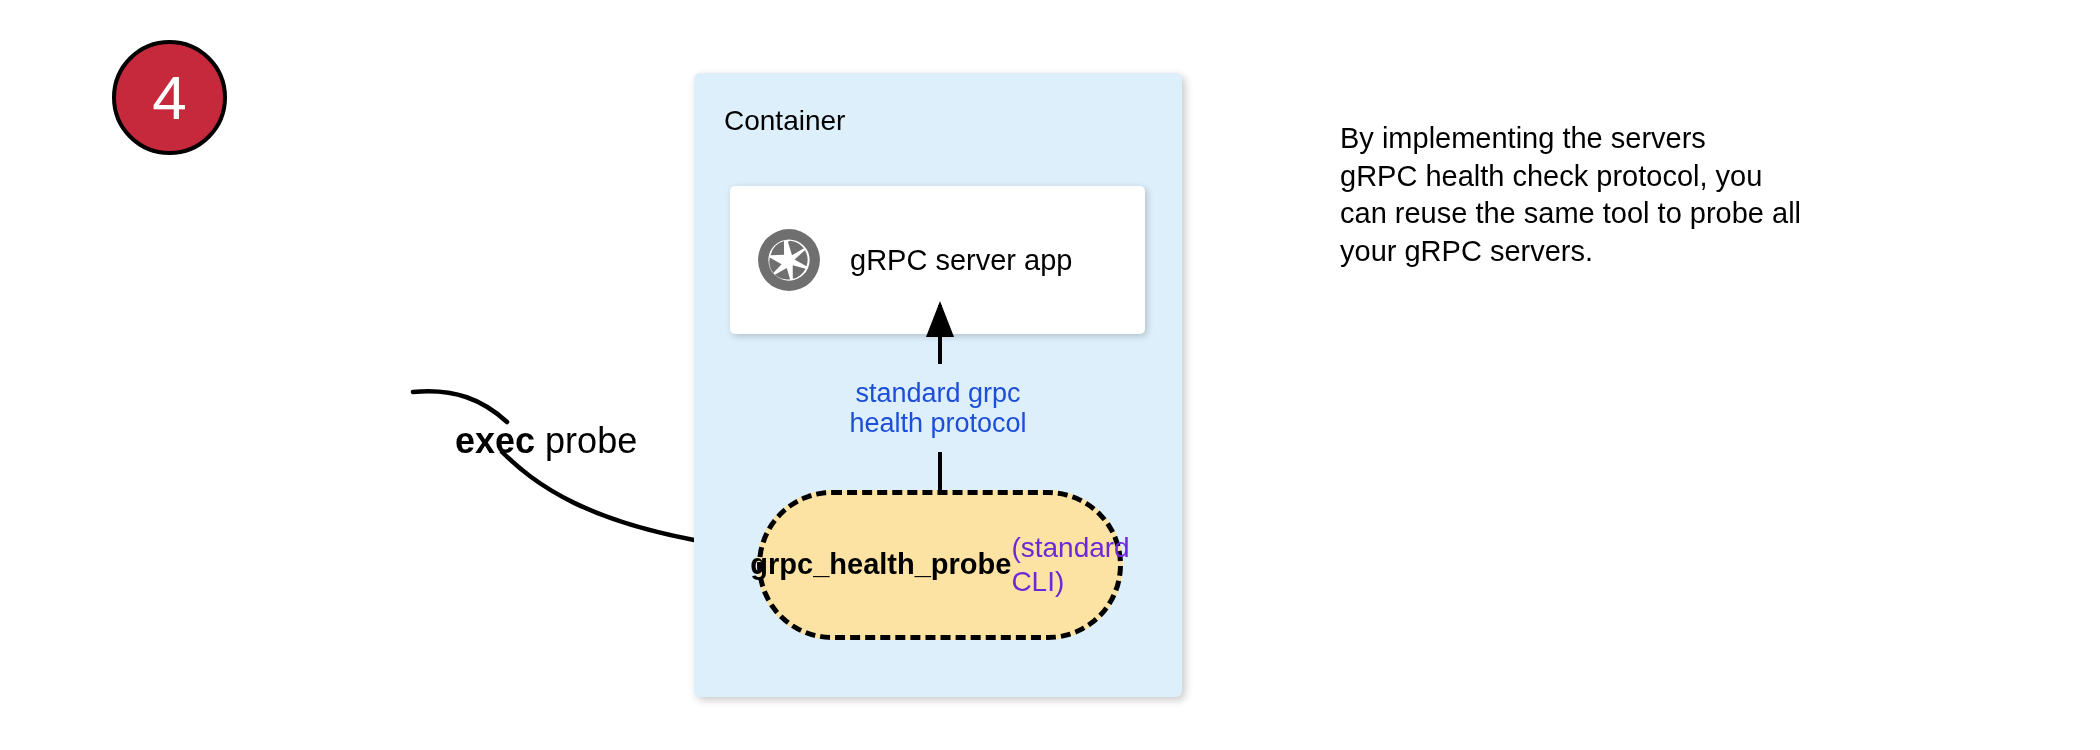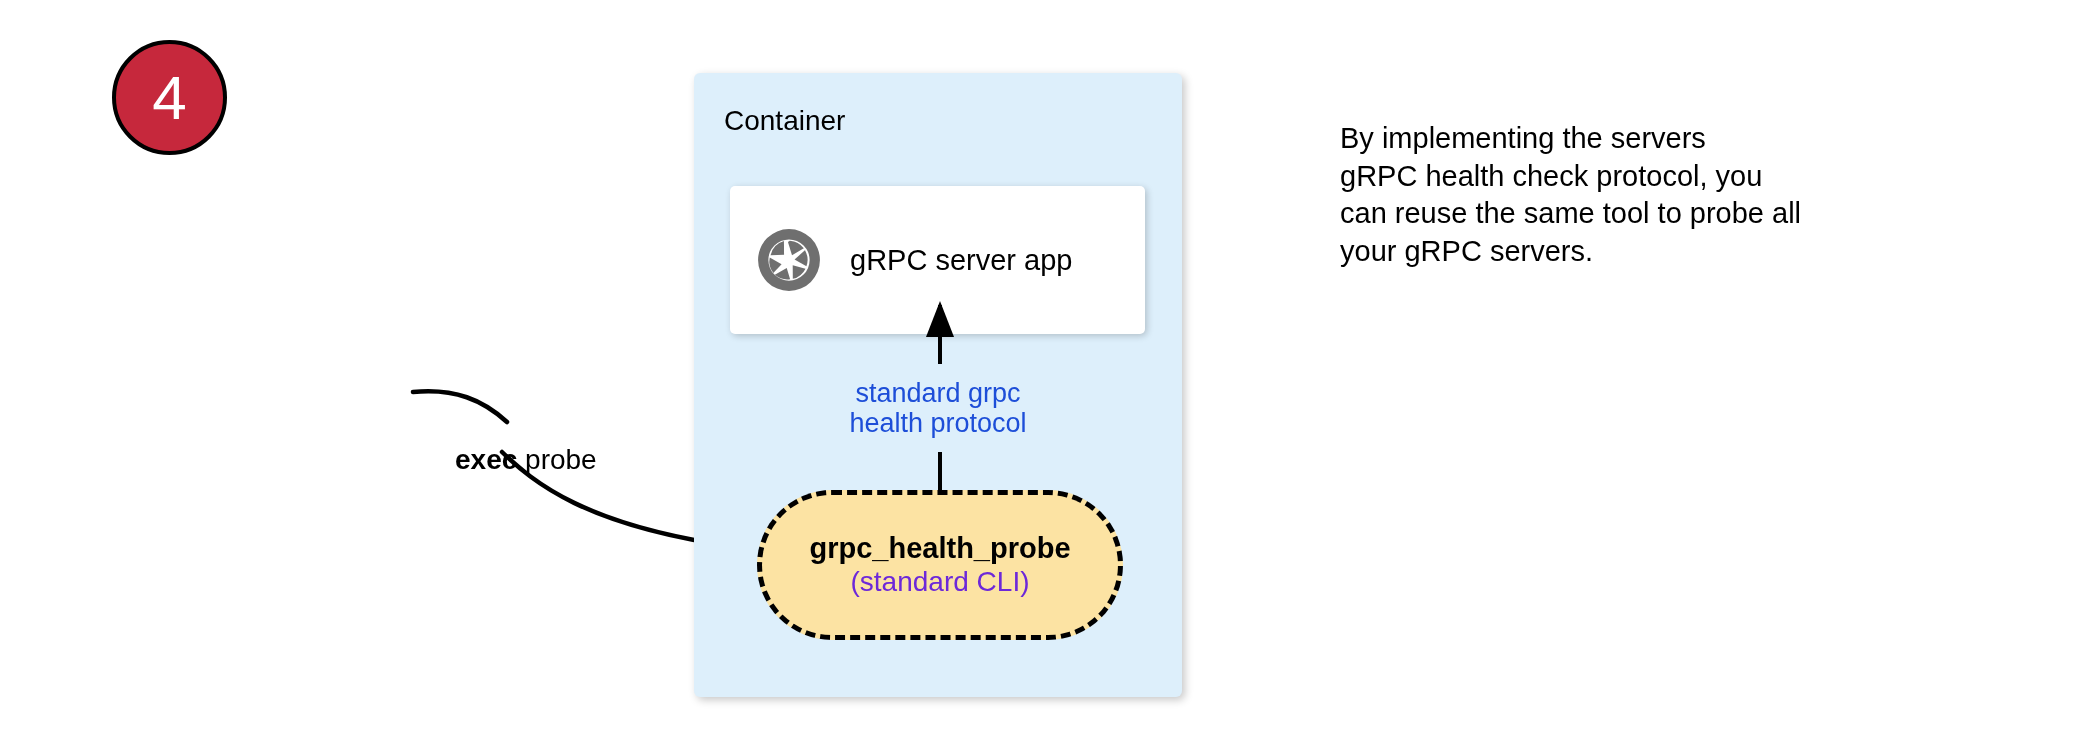--- a/index.html
+++ b/index.html
@@ -140,21 +140,21 @@
     position: absolute;
     left: 757px;
     top: 490px;
     width: 366px;
     height: 150px;
     background: #fce3a3;
     border: 5px dashed #000000;
     border-radius: 78px;
     box-sizing: border-box;
     display: flex;
-    flex-direction: column;
+    flex-direction: row;
     align-items: center;
     justify-content: center;
   }
   .probe-pill .pill-title {
     font-size: 29px;
     font-weight: bold;
     color: #000000;
     line-height: 1.15;
   }
   .probe-pill .pill-sub {
@@ -168,22 +168,22 @@
     position: absolute;
     left: 405px;
     top: 370px;
     width: 370px;
     height: 210px;
     overflow: visible;
   }
   .exec-label {
     position: absolute;
     left: 455px;
-    top: 444px;
-    font-size: 28px;
+    top: 420px;
+    font-size: 36px;
     color: #000000;
     white-space: nowrap;
   }
   .exec-label b { font-weight: bold; }
 
   
   .side-note {
     position: absolute;
     left: 1340px;
     top: 120px;

